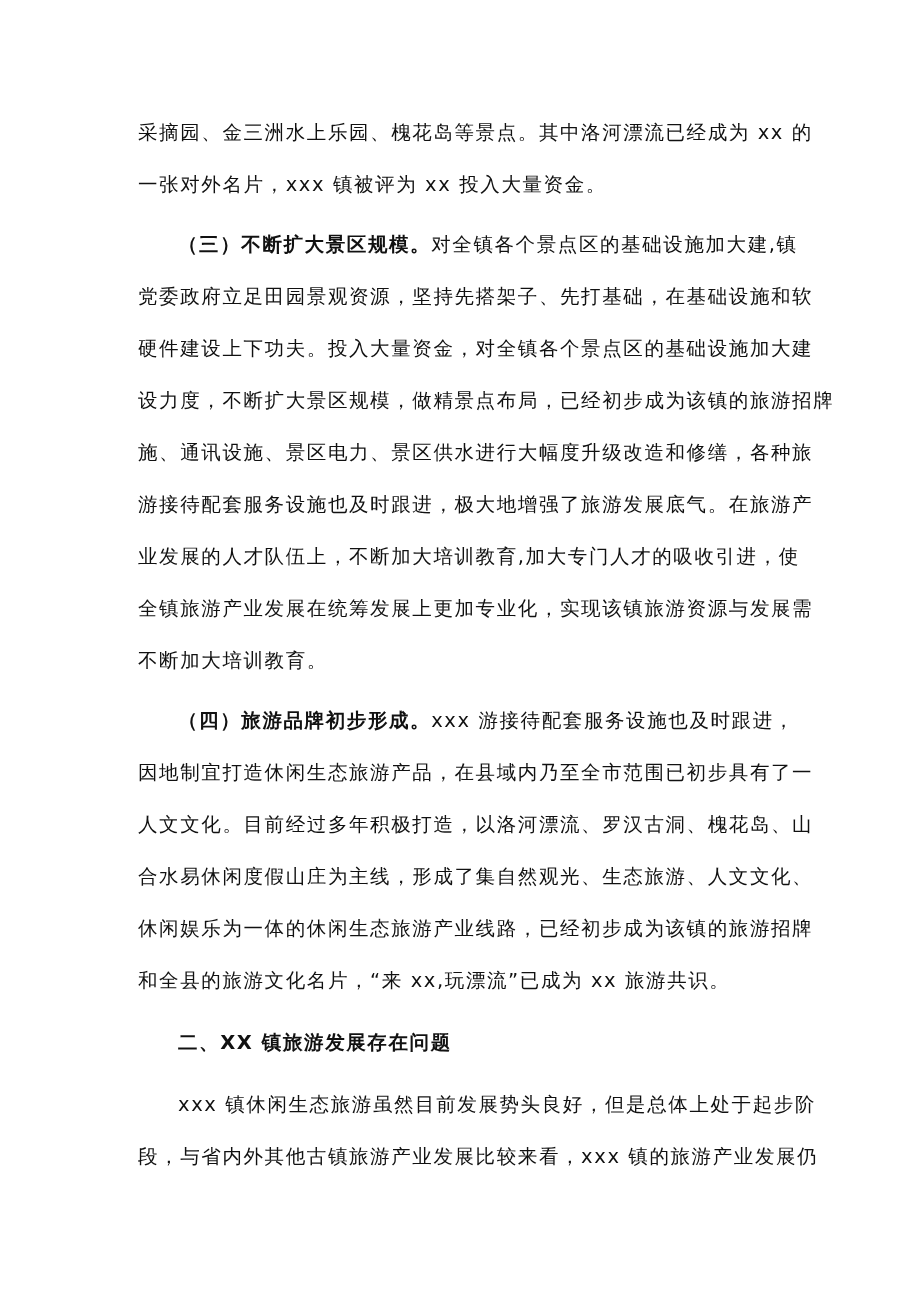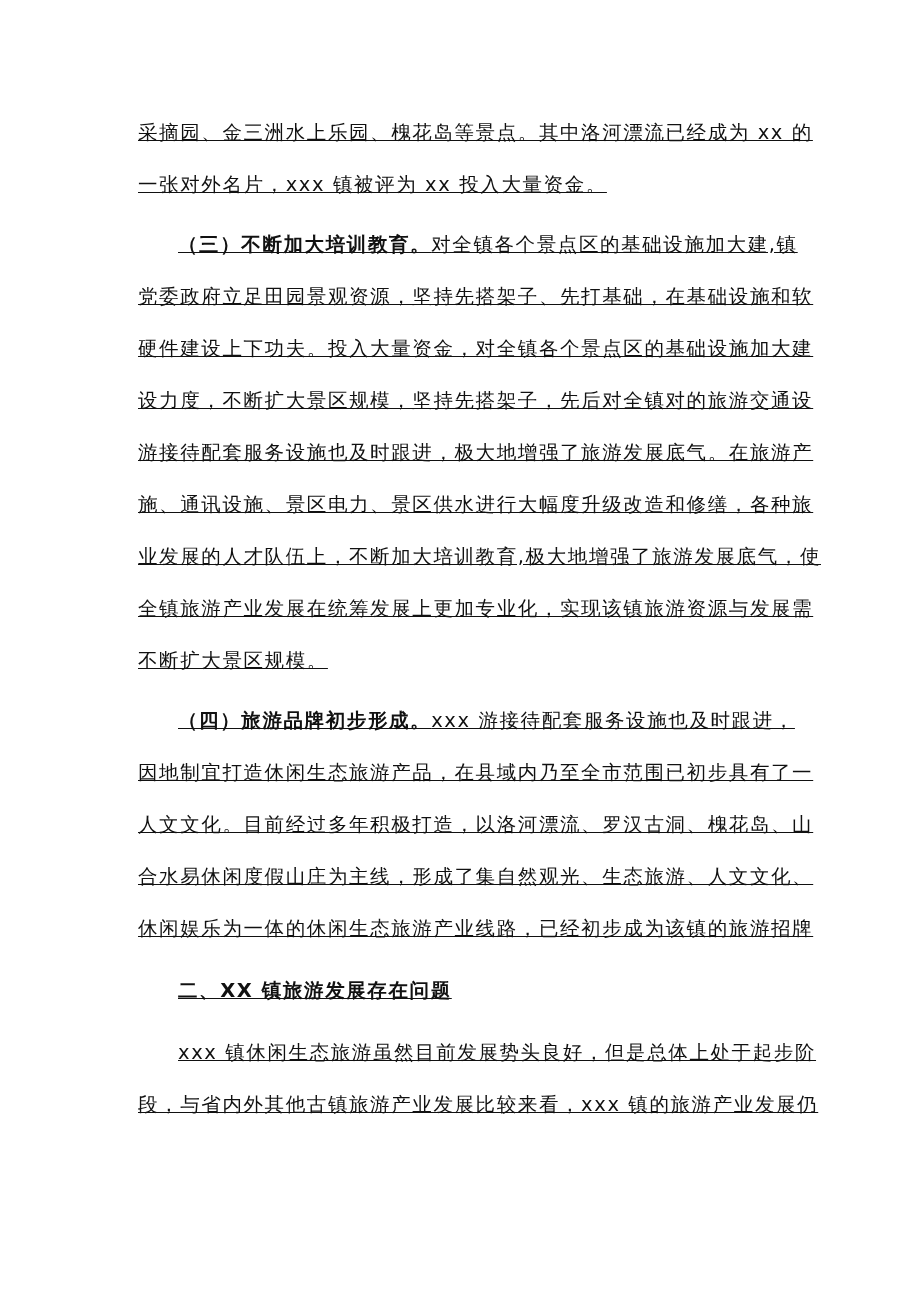--- a/index.html
+++ b/index.html
@@ -1,18 +1,18 @@
 <!DOCTYPE html>
 <html><head>
 <meta charset="utf-8">
 <style>
   html, body { margin: 0; padding: 0; background: #ffffff; }
   body { width: 920px; height: 1301px; position: relative; overflow: hidden;
          font-family: "DejaVu Sans", "Liberation Sans", sans-serif; color: #111; }
-  .page { position: absolute; left: 138px; top: 112px; width: 644px; text-decoration: underline; }
+  .page { position: absolute; left: 138px; top: 112px; width: 644px; }
   .line { height: 52px; line-height: 42px; font-size: 19.5px; white-space: nowrap;
           letter-spacing: 1.6px; text-align: justify; text-align-last: justify; }
   .line.last { text-align-last: left; }
   .indent { padding-left: 40px; }
   .b { font-weight: bold; }
   .gap { height: 8px; }
   .gap2 { height: 10px; }
 </style>
 </head>
 <body>
@@ -21,42 +21,43 @@
 
   <div>
     <div class="line">采摘园、金三洲水上乐园、槐花岛等景点。其中洛河漂流已经成为 xx 的</div>
     <div class="line last">一张对外名片，xxx 镇被评为 xx 投入大量资金。</div>
   </div>
 
   <div class="gap"></div>
 
   <div>
     <div class="line indent">
-      <span class="b">（三）不断加大培训教育。</span><span>对全镇各个景点区的基础设施加大建,镇</span>
+      <span class="b">（三）不断扩大景区规模。</span><span>对全镇各个景点区的基础设施加大建,镇</span>
     </div>
     <div class="line">党委政府立足田园景观资源，坚持先搭架子、先打基础，在基础设施和软</div>
     <div class="line">硬件建设上下功夫。投入大量资金，对全镇各个景点区的基础设施加大建</div>
-    <div class="line">设力度，不断扩大景区规模，坚持先搭架子，先后对全镇对的旅游交通设</div>
+    <div class="line">设力度，不断扩大景区规模，做精景点布局，已经初步成为该镇的旅游招牌</div>
+    <div class="line">施、通讯设施、景区电力、景区供水进行大幅度升级改造和修缮，各种旅</div>
     <div class="line">游接待配套服务设施也及时跟进，极大地增强了旅游发展底气。在旅游产</div>
-    <div class="line">施、通讯设施、景区电力、景区供水进行大幅度升级改造和修缮，各种旅</div>
-    <div class="line">业发展的人才队伍上，不断加大培训教育,极大地增强了旅游发展底气，使</div>
+    <div class="line">业发展的人才队伍上，不断加大培训教育,加大专门人才的吸收引进，使</div>
     <div class="line">全镇旅游产业发展在统筹发展上更加专业化，实现该镇旅游资源与发展需</div>
-    <div class="line last">不断扩大景区规模。</div>
+    <div class="line last">不断加大培训教育。</div>
   </div>
 
   <div class="gap"></div>
 
   <div>
     <div class="line indent">
       <span class="b">（四）旅游品牌初步形成。</span><span>xxx 游接待配套服务设施也及时跟进，</span>
     </div>
     <div class="line">因地制宜打造休闲生态旅游产品，在县域内乃至全市范围已初步具有了一</div>
     <div class="line">人文文化。目前经过多年积极打造，以洛河漂流、罗汉古洞、槐花岛、山</div>
     <div class="line">合水易休闲度假山庄为主线，形成了集自然观光、生态旅游、人文文化、</div>
     <div class="line">休闲娱乐为一体的休闲生态旅游产业线路，已经初步成为该镇的旅游招牌</div>
+    <div class="line last">和全县的旅游文化名片，“来 xx,玩漂流”已成为 xx 旅游共识。</div>
   </div>
 
   <div class="gap2"></div>
 
   <div class="line last indent b">二、XX 镇旅游发展存在问题</div>
 
   <div class="gap2"></div>
 
   <div>
     <div class="line indent">xxx 镇休闲生态旅游虽然目前发展势头良好，但是总体上处于起步阶</div>

